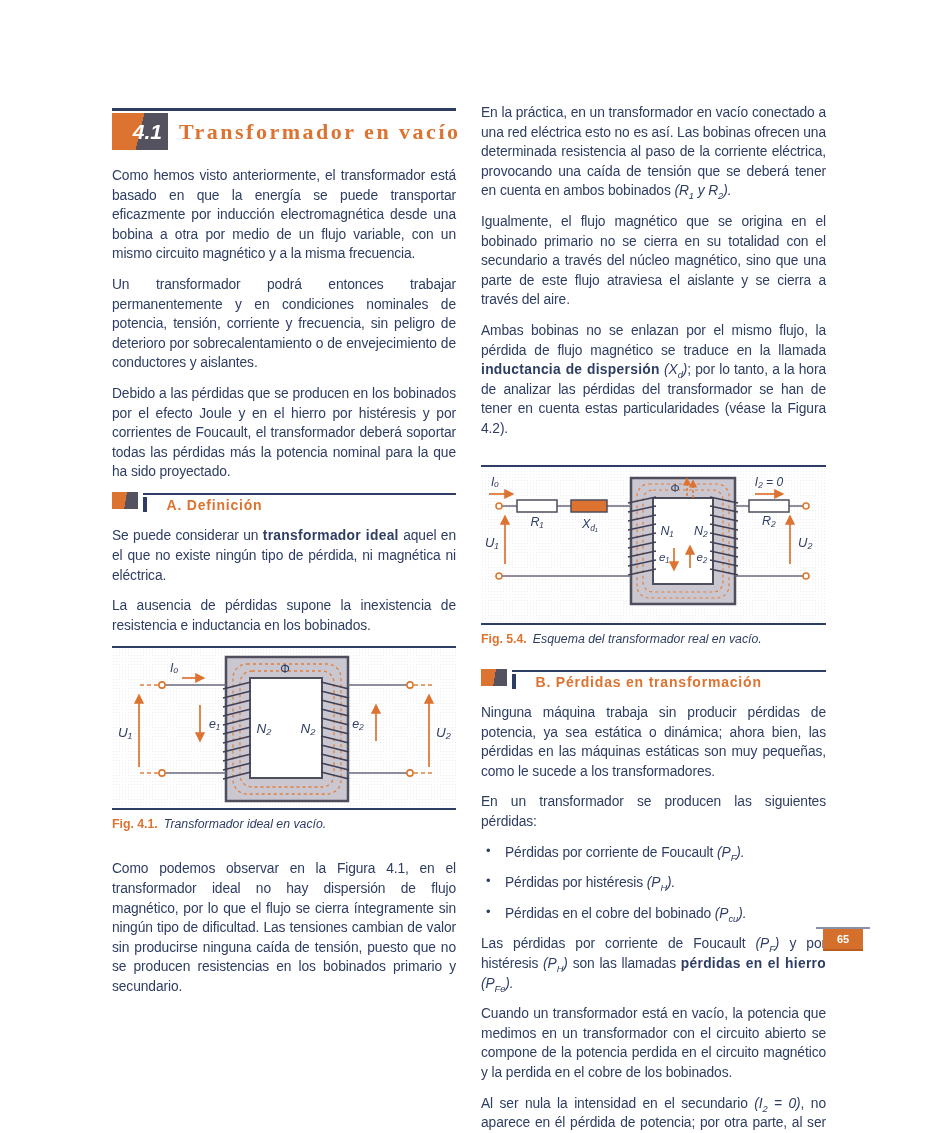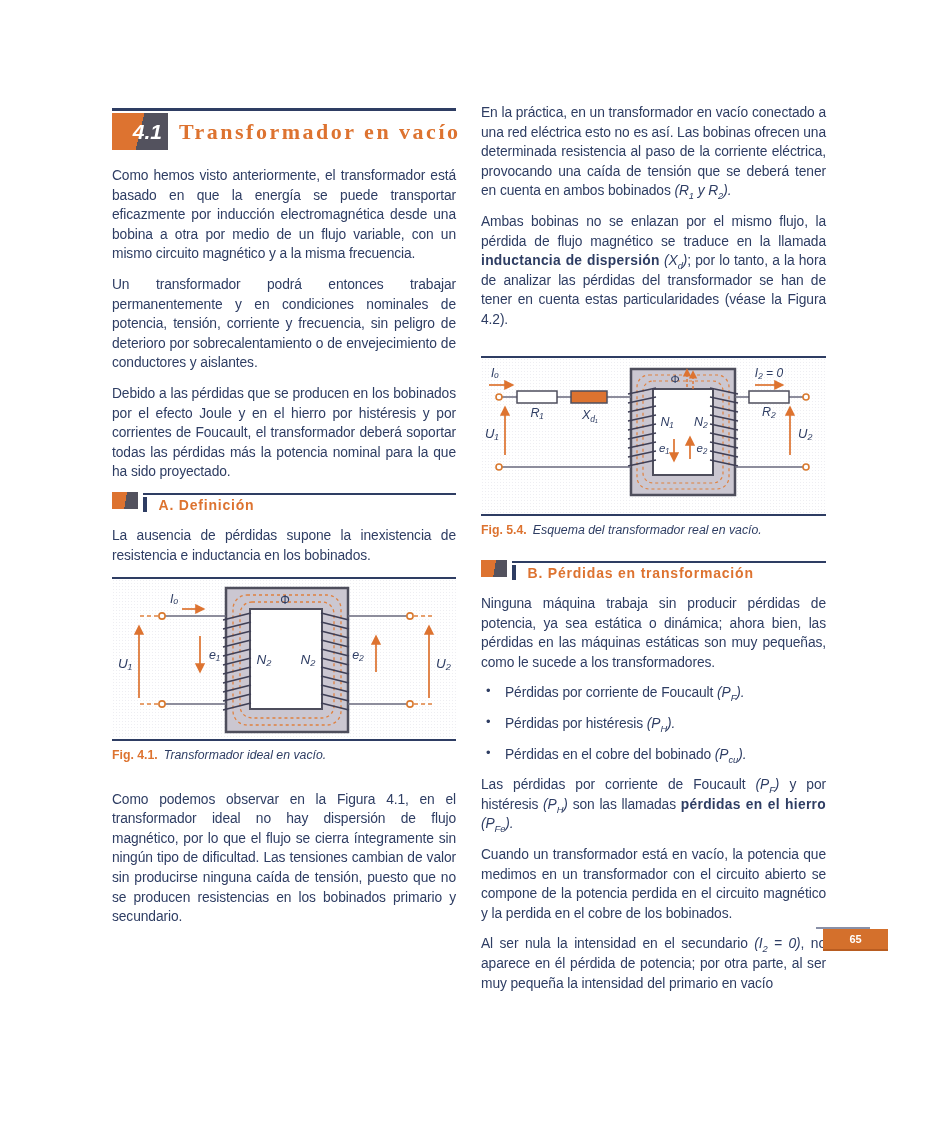--- a/index.html
+++ b/index.html
@@ -26,21 +26,21 @@
     color:#fff;font-weight:bold;font-style:italic;font-size:21px;
     display:flex;align-items:center;justify-content:flex-end;padding-right:6px;
   }
   .main-title{color:#dd7330;font-size:22px;font-weight:bold;letter-spacing:2.5px;white-space:nowrap;font-family:Liberation Serif, serif;}
 
   
   .subheader{display:flex;margin:6px 0 13px;}
   .sh-badge{width:26px;height:17px;flex:none;margin-top:-1px;
     background:linear-gradient(100deg,#dd7330 52%,#53525e 52%);}
   .sh-body{flex:1;border-top:2.5px solid #2e3d63;margin-left:5px;padding-top:2px;
-    display:flex;gap:12px;align-items:flex-start;}
+    display:flex;gap:20px;align-items:flex-start;}
   .sh-vbar{width:3.5px;height:15px;background:#2e3d63;flex:none;}
   .sh-label{color:#dd7330;font-weight:bold;font-size:14px;letter-spacing:0.8px;margin-top:0.5px;white-space:nowrap;}
 
   
   .fig-block{margin:8px 0 28px;}
   .fig-block.fig2{margin:26px 0 24px;}
   .figure{
     border-top:2.5px solid #2e3d63;border-bottom:2.5px solid #2e3d63;
     padding:5px 0 3px;
     background-image:radial-gradient(circle, rgba(90,90,130,0.10) 0.8px, transparent 0.9px);
@@ -51,21 +51,21 @@
   .fig-caption .lbl{color:#dd7330;font-weight:bold;}
   .fig-caption .txt{font-style:italic;color:#2e3d63;margin-left:6px;}
 
   
   .bullet{display:flex;margin:0 0 11px;}
   .bullet .dot{width:24px;padding-left:5px;box-sizing:border-box;flex:none;font-size:13px;}
   .bullet p.para{margin:0;flex:1;}
 
   
   .page-tab{
-    position:absolute;left:823px;top:929px;width:65px;height:20px;
+    position:absolute;left:823px;top:929px;width:40px;height:20px;
     background:#d4702c;border-bottom:2px solid #b85c20;box-sizing:content-box;
     color:#ffffff;font-size:11px;font-weight:bold;
     display:flex;align-items:center;justify-content:center;
   }
   .page-tab::before{
     content:"";position:absolute;left:-7px;top:-2px;width:54px;height:2px;
     background:#4a5578;opacity:0.65;
   }
 
   svg text{font-family:"Liberation Sans",sans-serif;}
@@ -96,20 +96,21 @@
 
     <div class="subheader">
       <div class="sh-badge"></div>
       <div class="sh-body">
         <div class="sh-vbar"></div>
         <div class="sh-label">A. Definición</div>
       </div>
     </div>
 
     <div>
+        <p class="para"><span>Se puede considerar un </span><span class="bseg">transformador ideal</span><span> aquel en el que no existe ningún tipo de pérdida, ni magnética ni eléctrica.</span></p>
         <p class="para"><span>La ausencia de pérdidas supone la inexistencia de resistencia e inductancia en los bobinados.</span></p>
       </div>
 
     <div class="fig-block">
       <div class="figure">
         <svg width="344" height="152" viewBox="0 0 344 152">
           <defs>
             <marker id="a1" markerWidth="7" markerHeight="7" refX="4" refY="3" orient="auto">
               <path d="M0,0 L6,3 L0,6 z" fill="#dd7330"></path>
             </marker>
@@ -158,20 +159,21 @@
 
     <div>
         <p class="para"><span>Como podemos observar en la Figura 4.1, en el transformador ideal no hay dispersión de flujo magnético, por lo que el flujo se cierra íntegramente sin ningún tipo de dificultad. Las tensiones cambian de valor sin producirse ninguna caída de tensión, puesto que no se producen resistencias en los bobinados primario y secundario.</span></p>
       </div>
   </div>
 
   <div class="col col-right">
 
     <div>
         <p class="para"><span>En la práctica, en un transformador en vacío conectado a una red eléctrica esto no es así. Las bobinas ofrecen una determinada resistencia al paso de la corriente eléctrica, provocando una caída de tensión que se deberá tener en cuenta en ambos bobinados </span><span class="iseg">(R</span><sub class="iseg">1</sub><span class="iseg"> y R</span><sub class="iseg">2</sub><span class="iseg">).</span></p>
+        <p class="para"><span>Igualmente, el flujo magnético que se origina en el bobinado primario no se cierra en su totalidad con el secundario a través del núcleo magnético, sino que una parte de este flujo atraviesa el aislante y se cierra a través del aire.</span></p>
         <p class="para"><span>Ambas bobinas no se enlazan por el mismo flujo, la pérdida de flujo magnético se traduce en la llamada </span><span class="bseg">inductancia de dispersión</span><span> </span><span class="iseg">(X</span><sub class="iseg">d</sub><span class="iseg">)</span><span>; por lo tanto, a la hora de analizar las pérdidas del transformador se han de tener en cuenta estas particularidades (véase la Figura 4.2).</span></p>
       </div>
 
     <div class="fig-block fig2">
       <div class="figure">
         <svg width="345" height="148" viewBox="0 0 345 148">
           <defs>
             <marker id="a2" markerWidth="7" markerHeight="7" refX="4" refY="3" orient="auto">
               <path d="M0,0 L6,3 L0,6 z" fill="#dd7330"></path>
             </marker>
@@ -231,20 +233,21 @@
     <div class="subheader">
       <div class="sh-badge"></div>
       <div class="sh-body">
         <div class="sh-vbar"></div>
         <div class="sh-label">B. Pérdidas en transformación</div>
       </div>
     </div>
 
     <div>
         <p class="para"><span>Ninguna máquina trabaja sin producir pérdidas de potencia, ya sea estática o dinámica; ahora bien, las pérdidas en las máquinas estáticas son muy pequeñas, como le sucede a los transformadores.</span></p>
+        <p class="para"><span>En un transformador se producen las siguientes pérdidas:</span></p>
       </div>
     <div>
         <div class="bullet">
           <span class="dot">•</span>
           <p class="para"><span>Pérdidas por corriente de Foucault </span><span class="iseg">(P</span><sub class="iseg">F</sub><span class="iseg">).</span></p>
         </div>
         <div class="bullet">
           <span class="dot">•</span>
           <p class="para"><span>Pérdidas por histéresis </span><span class="iseg">(P</span><sub class="iseg">H</sub><span class="iseg">).</span></p>
         </div>

